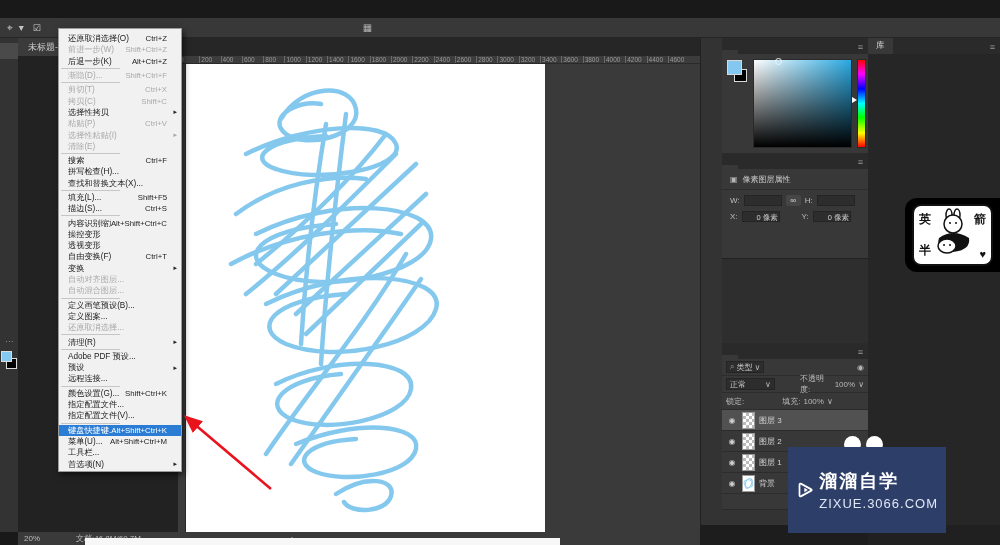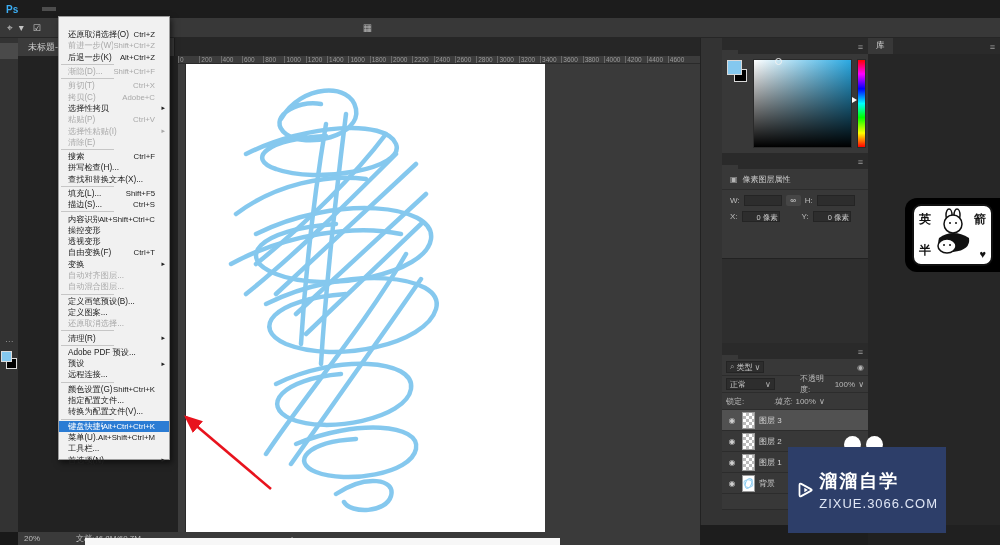--- a/index.html
+++ b/index.html
@@ -147,23 +147,23 @@
   .sticker-wrap { left:905px; top:198px; width:95px; height:74px; background:#000;
     border-radius:12px 0 0 12px; z-index:62; display:flex; align-items:center;
     justify-content:center; }
   .sticker { position:relative; width:81px; height:62px; background:#fff;
     border:2px solid #111; border-radius:9px; }
   .st-char { position:absolute; font-weight:bold; color:#111; font-size:12px; }
   .st-tl { left:5px; top:5px; } .st-tr { right:5px; top:5px; }
   .st-bl { left:5px; bottom:5px; } .st-br { right:5px; bottom:4px; font-size:11px; }
 
   
-  .editmenu { left:58px; top:16px; width:112px; height:444px; background:#f1f1f1;
+  .editmenu { left:58px; top:28px; width:124px; height:444px; background:#f1f1f1;
     border:1px solid #9b9b9b; box-shadow:2px 3px 6px rgba(0,0,0,.55); z-index:40;
-    padding:12px 0; }
+    padding:4px 0; }
   .mrow { position:relative; display:flex; align-items:center; height:11.3px;
     padding:0 14px 0 9px; font-size:8.2px; color:#222; }
   .mrow .ml { flex:1; white-space:nowrap; overflow:hidden; }
   .mrow .ms { white-space:nowrap; font-size:7.8px; }
   .mrow.disabled { color:#a9a9a9; }
   .mrow.highlighted { background:#2b7cd4; color:#fff; }
   .mrow.submenu::after { content:"▸"; position:absolute; right:4px; font-size:7px; }
   .mrow.separator { height:3px; padding:0; }
   .mrow.separator::before { content:""; flex:1; border-top:1px solid #c6c6c6; margin:0 2px; }
 
@@ -178,45 +178,20 @@
     z-index:60; display:flex; align-items:center; padding:0 8px; gap:4px; }
   .wm-text { display:flex; flex-direction:column; gap:3px; }
   .wm-title { color:#fff; font-size:18px; font-weight:bold; letter-spacing:2px; }
   .wm-url { color:#dfe6f5; font-size:13px; letter-spacing:1px; }
 </style>
 </head>
 <body>
 
 <div class="app">
 
-  <div class="abs titlebar">
-    <span class="ps-logo">Ps</span>
-    <span style="display:flex;">
-
-        <span class="menu-top-item"></span>
-
-        <span class="menu-top-item active"></span>
-
-        <span class="menu-top-item"></span>
-
-        <span class="menu-top-item"></span>
-
-        <span class="menu-top-item"></span>
-
-        <span class="menu-top-item"></span>
-
-        <span class="menu-top-item"></span>
-
-        <span class="menu-top-item"></span>
-
-        <span class="menu-top-item"></span>
-
-        <span class="menu-top-item"></span>
-      </span>
-  </div>
 
   <div class="abs optionsbar">
     <span class="opt-ico" style="margin-left:4px;">⌖</span>
     <span class="opt-ico">▾</span>
     <span class="opt-check">☑</span>
     <span class="align-icons">
 
     <span></span>
         <span></span>
         <span></span>
@@ -421,21 +396,21 @@
     <div class="lrow-bar">
       <span>锁定:</span>
       <span style="display:flex;gap:3px;">
 
       <span class="mini-ico"></span>
           <span class="mini-ico"></span>
           <span class="mini-ico"></span>
           <span class="mini-ico"></span>
           <span class="mini-ico"></span>
         </span>
-      <span style="margin-left:12px;font-style:italic;">填充:</span>
+      <span style="margin-left:20px;">填充:</span>
       <span>100%</span>
       <span class="mini-ico">∨</span>
     </div>
     <div>
 
         <div class="lrow selected">
           <span class="eye">◉</span>
           <span class="thumb"></span>
           <span class="lname">图层 3</span>
         </div>
@@ -542,21 +517,21 @@
         <span class="ms"></span>
       </div>
 
       <div class="mrow disabled">
         <span class="ml">剪切(T)</span>
         <span class="ms">Ctrl+X</span>
       </div>
 
       <div class="mrow disabled">
         <span class="ml">拷贝(C)</span>
-        <span class="ms">Adobe+C</span>
+        <span class="ms">Shift+C</span>
       </div>
 
       <div class="mrow submenu">
         <span class="ml">选择性拷贝</span>
         <span class="ms"></span>
       </div>
 
       <div class="mrow disabled">
         <span class="ml">粘贴(P)</span>
         <span class="ms">Ctrl+V</span>
@@ -706,32 +681,32 @@
         <span class="ml">颜色设置(G)...</span>
         <span class="ms">Shift+Ctrl+K</span>
       </div>
 
       <div class="mrow">
         <span class="ml">指定配置文件...</span>
         <span class="ms"></span>
       </div>
 
       <div class="mrow">
-        <span class="ml">转换为配置文件(V)...</span>
+        <span class="ml">指定配置文件(V)...</span>
         <span class="ms"></span>
       </div>
 
       <div class="mrow separator">
         <span class="ml"></span>
         <span class="ms"></span>
       </div>
 
       <div class="mrow highlighted">
         <span class="ml">键盘快捷键...</span>
-        <span class="ms">Alt+Ctrl+Ctrl+K</span>
+        <span class="ms">Alt+Shift+Ctrl+K</span>
       </div>
 
       <div class="mrow">
         <span class="ml">菜单(U)...</span>
         <span class="ms">Alt+Shift+Ctrl+M</span>
       </div>
 
       <div class="mrow">
         <span class="ml">工具栏...</span>
         <span class="ms"></span>

